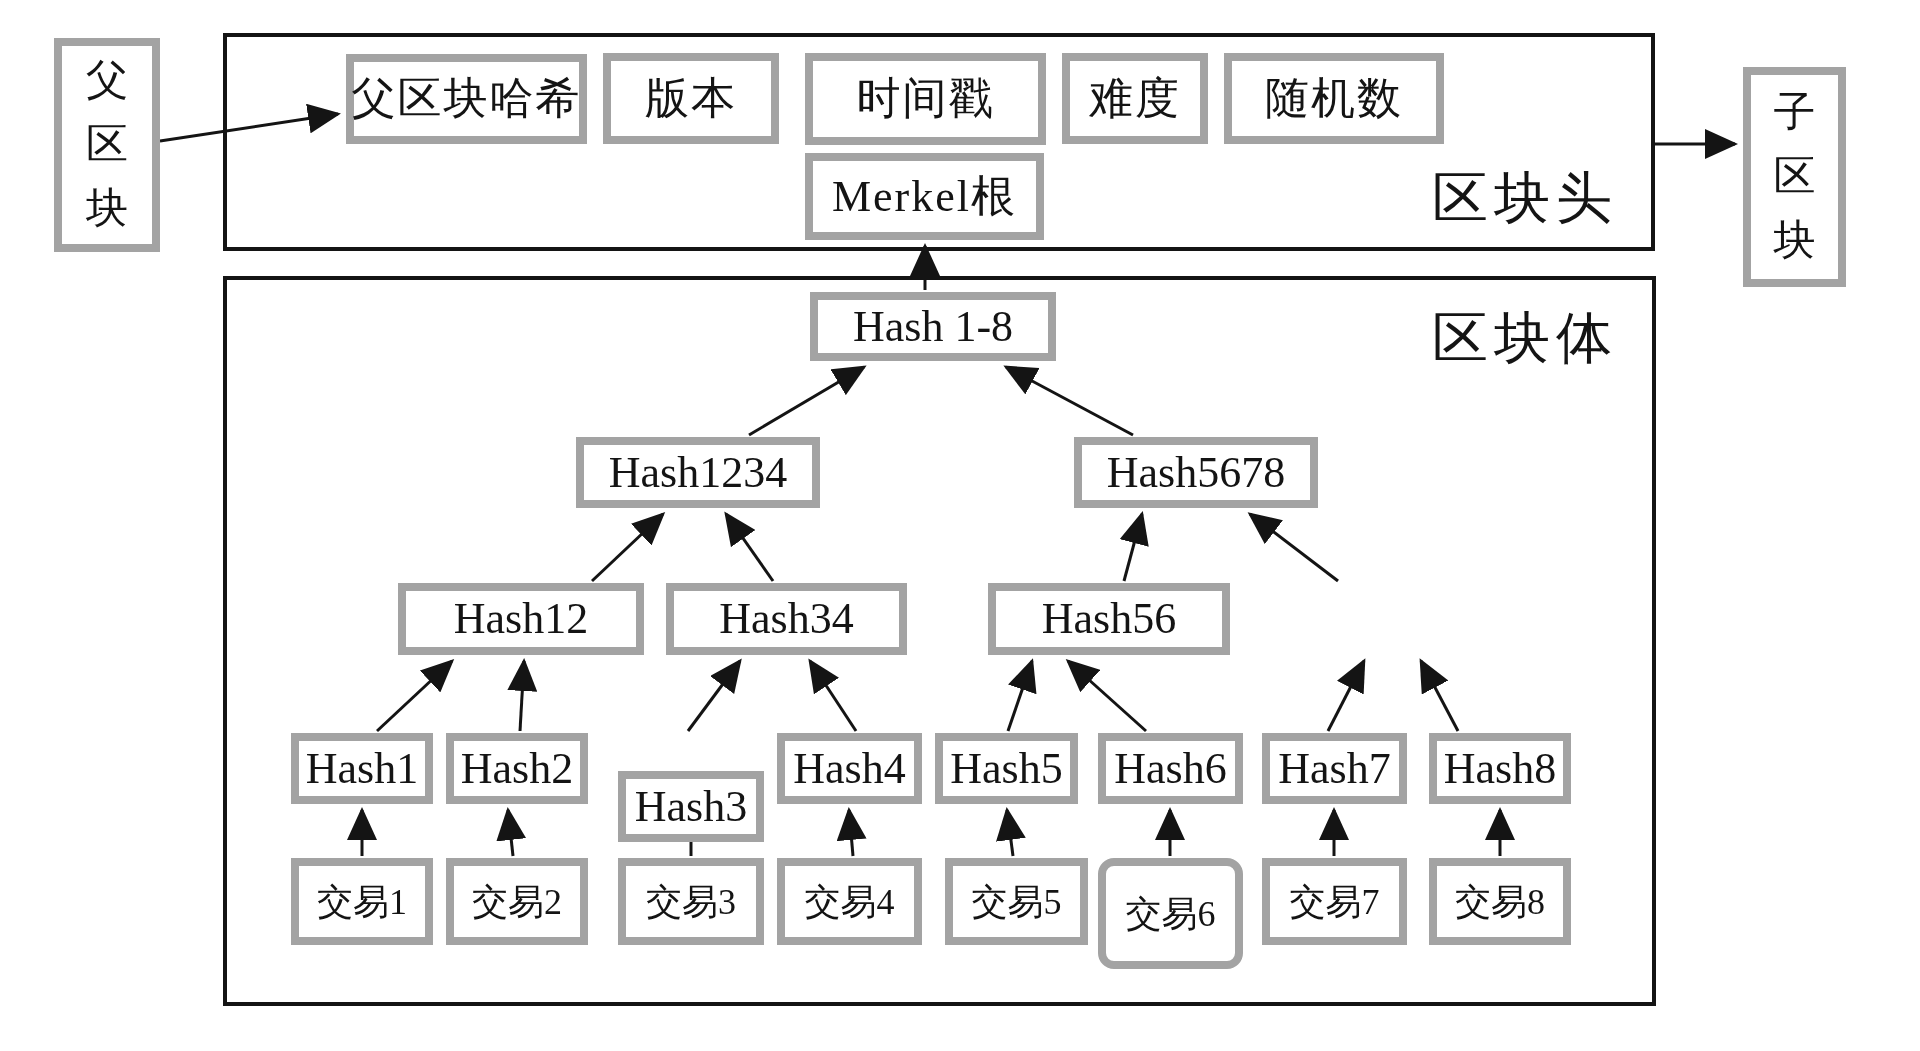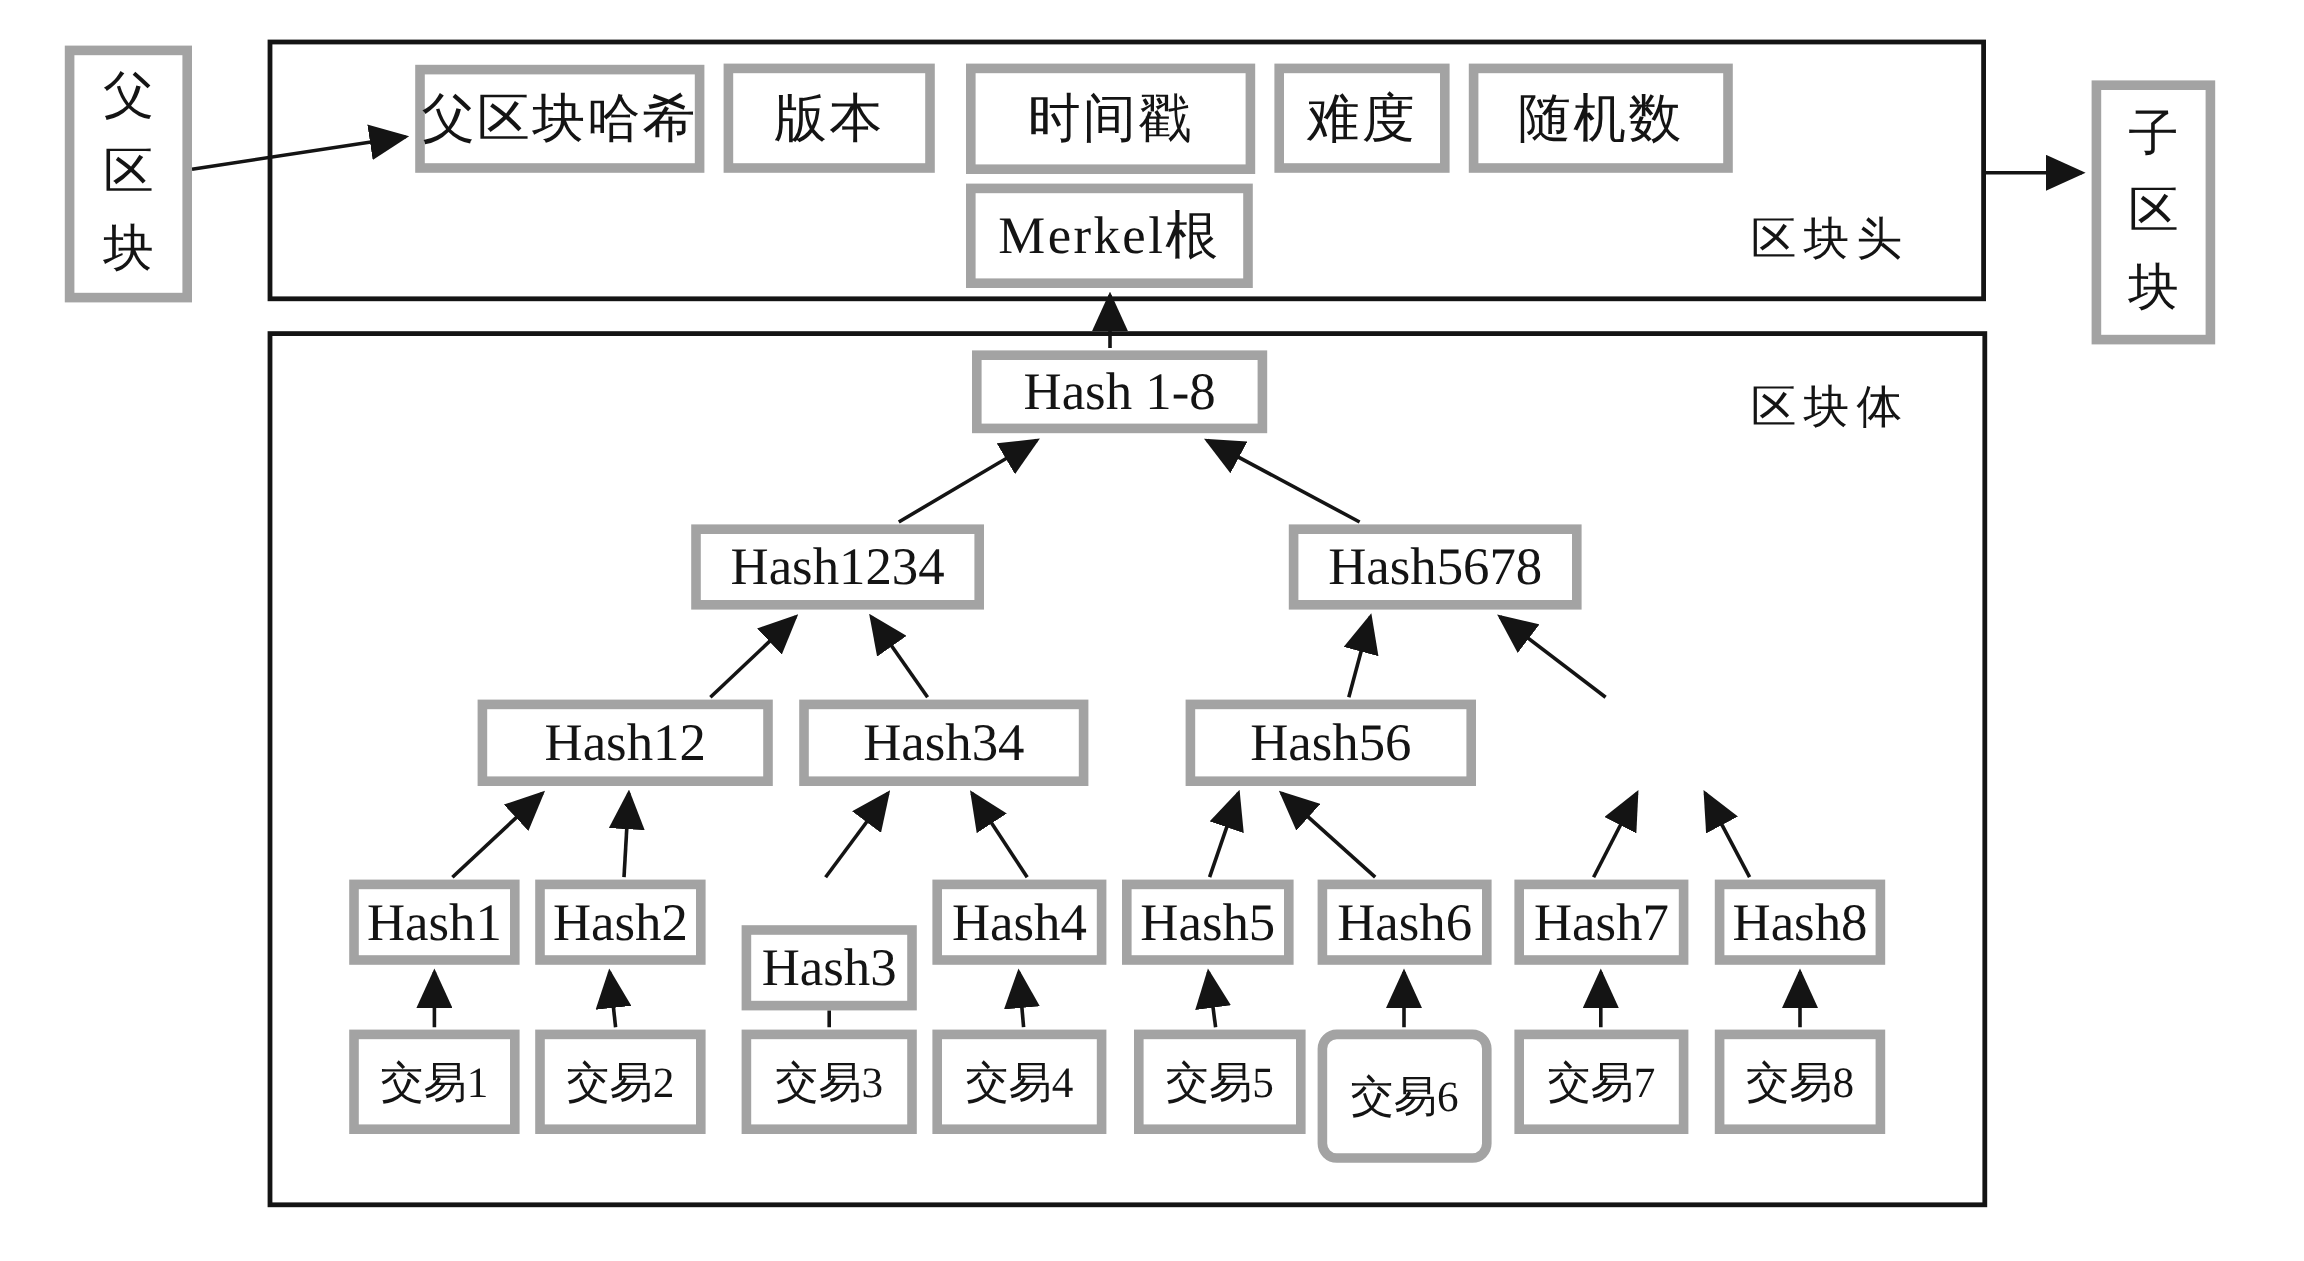--- a/index.html
+++ b/index.html
@@ -11,21 +11,21 @@
     position:absolute; box-sizing:border-box; border:8px solid #a3a3a3;
     background:#ffffff; display:flex; align-items:center; justify-content:center;
     font-size:44px; line-height:1; z-index:3; white-space:nowrap;
   }
   .container-box {
     position:absolute; box-sizing:border-box; border:4px solid #141414;
     background:transparent; z-index:1;
   }
   .section-label {
     position:absolute; display:flex; align-items:center; justify-content:center;
-    font-size:38px; z-index:2; letter-spacing:6px;
+    font-size:56px; z-index:2; letter-spacing:6px;
   }
   .field { font-size:44px; letter-spacing:2px; }
   .tx { font-size:36px; }
   .vblock .vtext {
     width:1.1em; word-break:break-all; text-align:center; line-height:1.52;
     font-size:42px; white-space:normal;
   }
   svg.arrows { position:absolute; left:0; top:0; z-index:2; }
 </style>
 </head>

